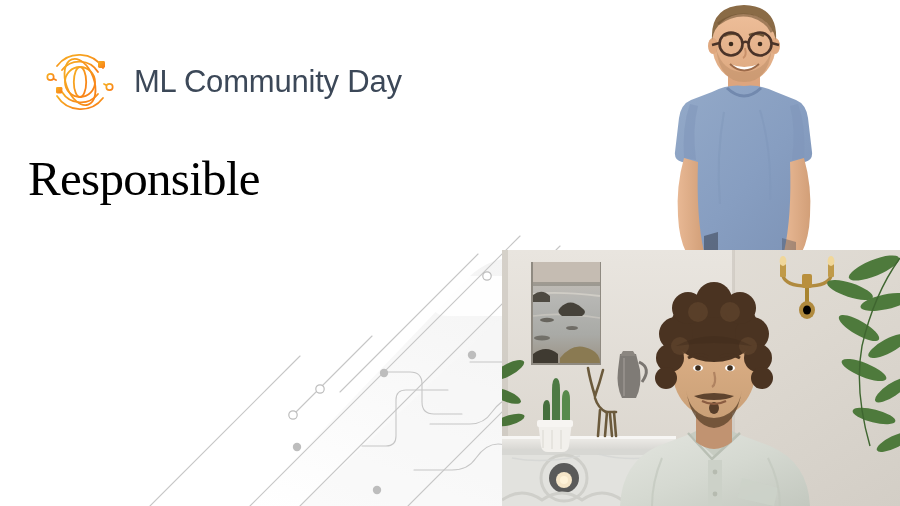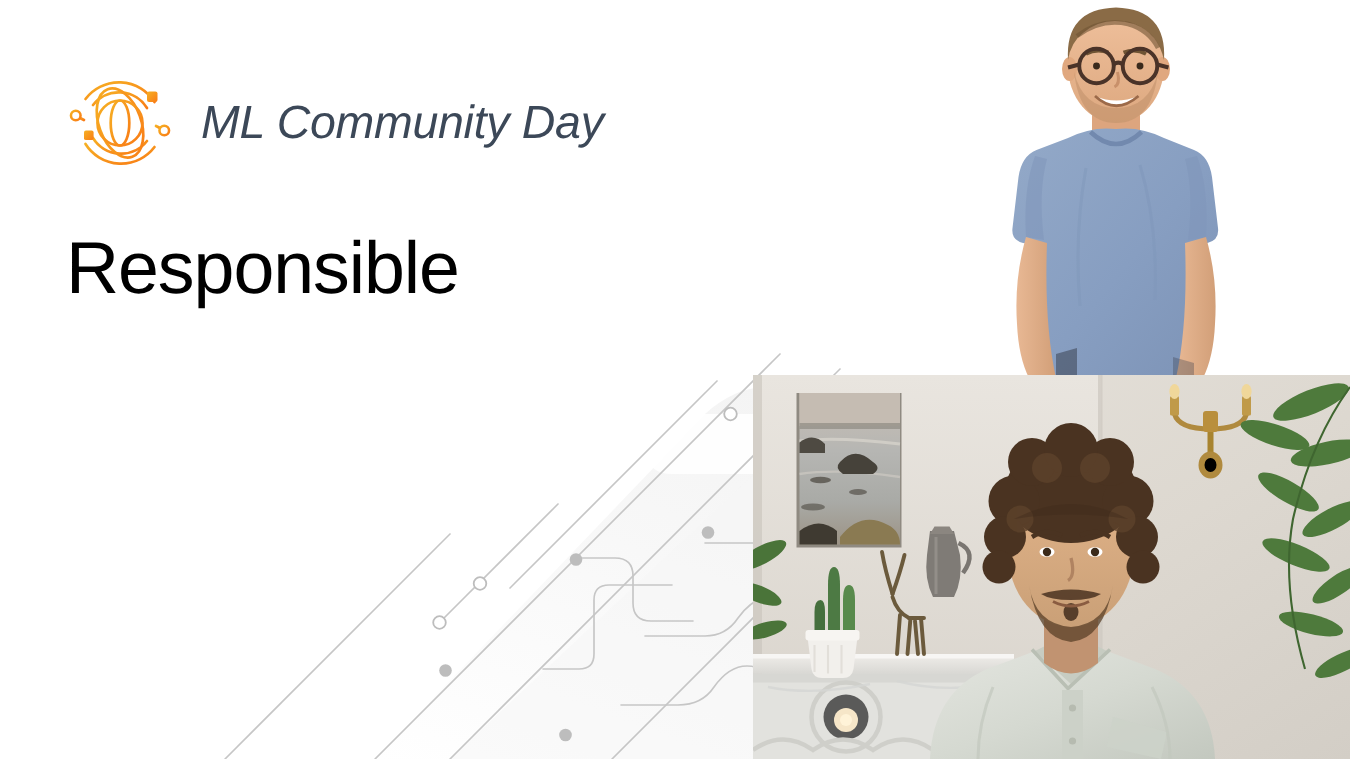--- a/index.html
+++ b/index.html
@@ -6,26 +6,26 @@
   body{width:900px;height:506px;overflow:hidden;font-family:"Liberation Sans",sans-serif;}
   #slide{position:relative;width:900px;height:506px;background:#ffffff;overflow:hidden;}
 
   
   #decor{position:absolute;left:0;top:0;width:900px;height:506px;pointer-events:none;}
 
   
   #brand{position:absolute;left:40px;top:42px;display:flex;align-items:center;gap:14px;}
   #brand-logo{width:80px;height:80px;display:block;}
   #brand-name{font-size:31px;font-weight:400;letter-spacing:-.2px;color:#3c4858;
-              font-family:"Liberation Sans",sans-serif;white-space:nowrap;font-style:italic;}
+              font-family:"Liberation Sans",sans-serif;white-space:nowrap;}
 
   
-  #headline{position:absolute;left:44px;top:148px;color:#000000;font-size:49px;
+  #headline{position:absolute;left:28px;top:148px;color:#000000;font-size:49px;
             line-height:62px;font-weight:400;letter-spacing:-.7px;
-            font-family:Liberation Sans, sans-serif;}
+            font-family:Liberation Serif, serif;}
   #headline .l{display:block;}
 
   
   .tile{position:absolute;overflow:hidden;}
   #tile-speaker-cutout{left:600px;top:0;width:300px;height:252px;background:#ffffff;}
   #tile-speaker-room{left:502px;top:250px;width:398px;height:256px;background:#d9d5cf;}
   .tile svg{display:block;width:100%;height:100%;}
 </style>
 </head>
 <body>

